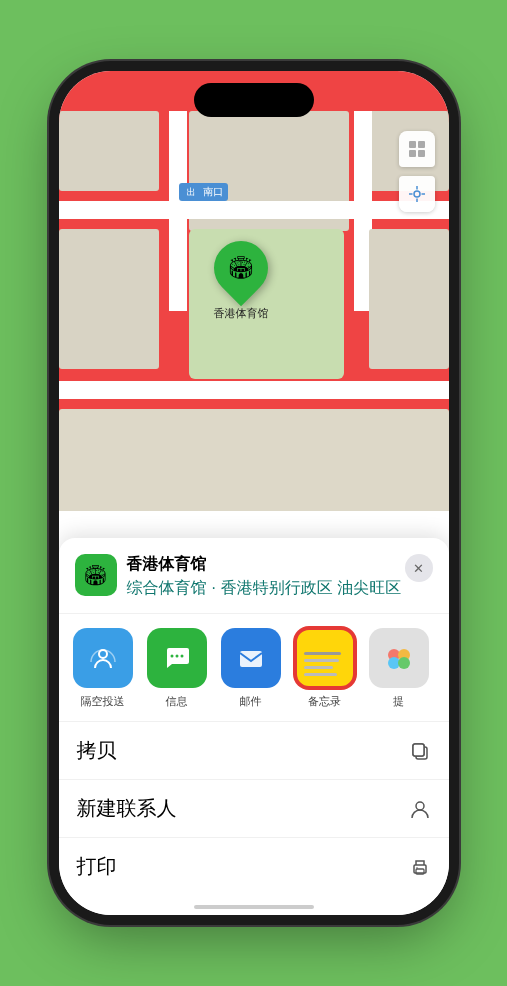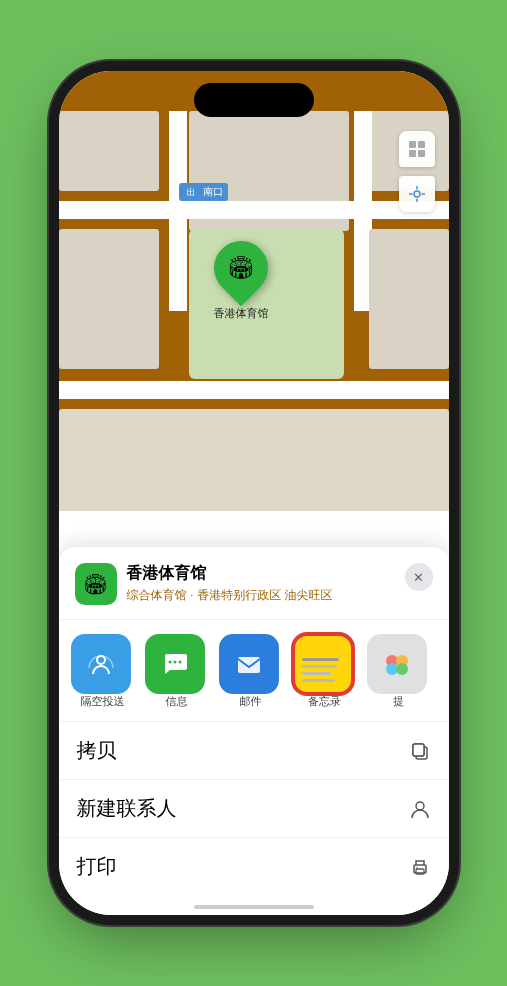--- a/index.html
+++ b/index.html
@@ -60,21 +60,21 @@
       background: #000;
       border-radius: 20px;
       z-index: 200;
     }
 
     
     .map-area {
       position: absolute;
       top: 0; left: 0; right: 0;
       height: 440px;
-      background: #a16207;
+      background: #ef4444;
       overflow: hidden;
     }
 
     .map-bg {
       width: 100%;
       height: 100%;
       position: relative;
     }
 
     
@@ -227,22 +227,22 @@
     }
 
     .venue-name {
       font-size: 16px;
       font-weight: 600;
       color: #000;
       margin-bottom: 3px;
     }
 
     .venue-desc {
-      font-size: 12px;
-      color: #a16207;
+      font-size: 16px;
+      color: #0f766e;
     }
 
     .close-btn {
       width: 28px;
       height: 28px;
       background: #e5e5ea;
       border-radius: 50%;
       display: flex;
       align-items: center;
       justify-content: center;
@@ -259,20 +259,22 @@
       display: flex;
       padding: 14px 12px 12px;
       gap: 10px;
       overflow-x: auto;
       border-bottom: 1px solid #f0f0f0;
     }
 
     .share-item {
       display: flex;
       flex-direction: column;
+      align-items: center;
+      gap: 6px;
       min-width: 64px;
     }
 
     .share-icon {
       width: 60px;
       height: 60px;
       border-radius: 14px;
       display: flex;
       align-items: center;
       justify-content: center;

